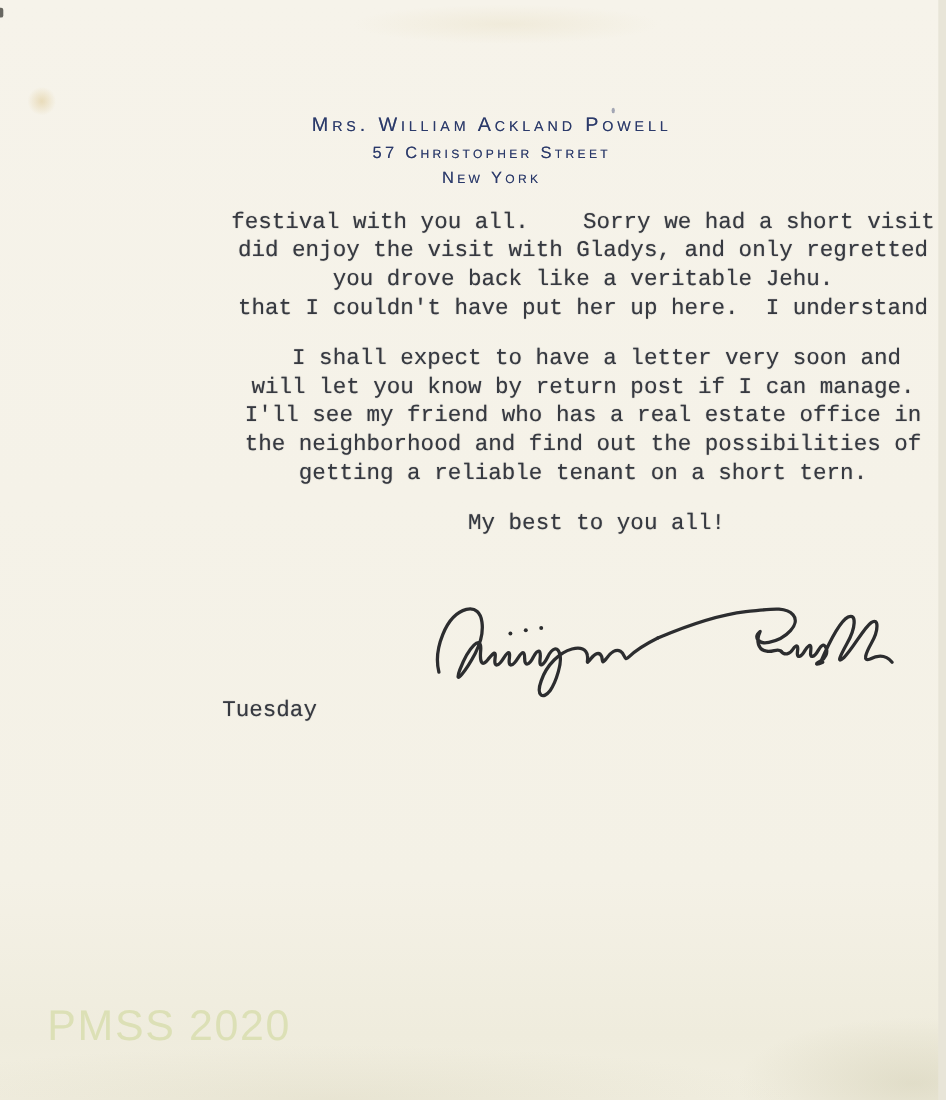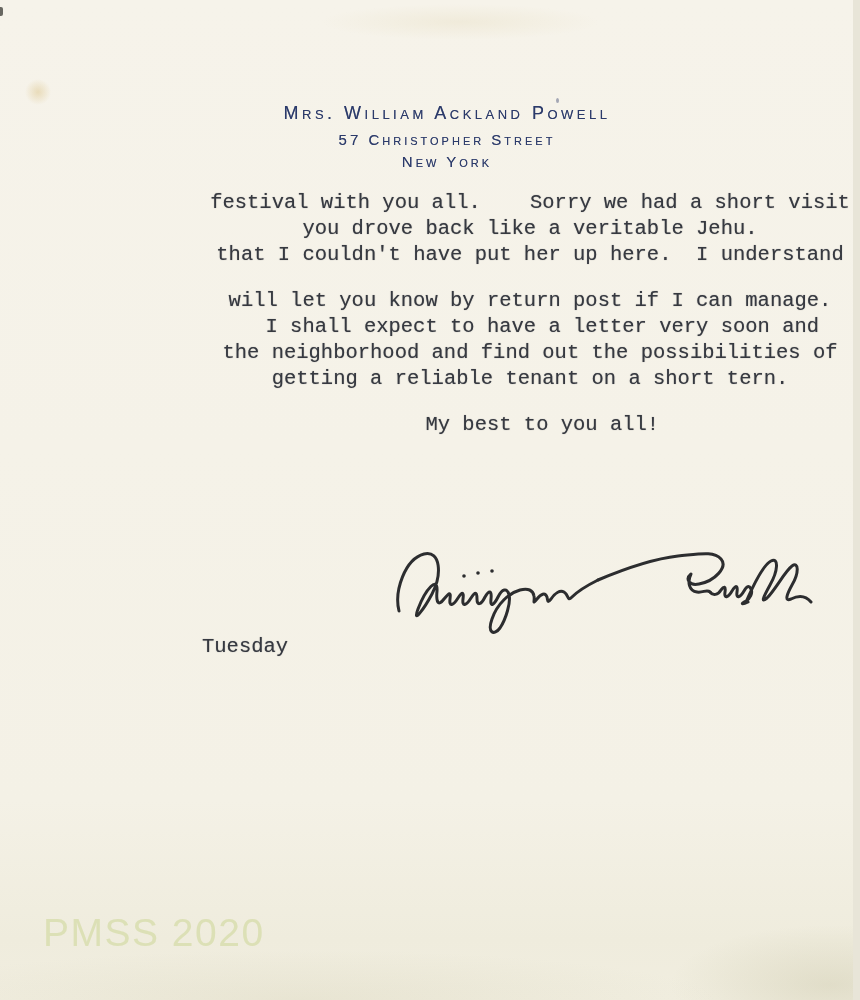--- a/index.html
+++ b/index.html
@@ -108,26 +108,28 @@
 
   <div class="letterhead">
     <div class="lh-name">Mrs. William Ackland Powell</div>
     <div class="lh-addr">57 Christopher Street</div>
     <div class="lh-city">New York</div>
   </div>
 
   <div class="body-text typewriter">
     <div class="para">
       <div class="line">festival with you all.    Sorry we had a short visit</div>
+      <div class="line">did enjoy the visit with Gladys, and only regretted</div>
       <div class="line">you drove back like a veritable Jehu.</div>
       <div class="line">that I couldn't have put her up here.  I understand</div>
     </div>
     <div class="para">
+      <div class="line">  I shall expect to have a letter very soon and</div>
       <div class="line">will let you know by return post if I can manage.</div>
-      <div class="line">  I shall expect to have a letter very soon and</div>
+      <div class="line">I'll see my friend who has a real estate office in</div>
       <div class="line">the neighborhood and find out the possibilities of</div>
       <div class="line">getting a reliable tenant on a short tern.</div>
     </div>
     <div class="para">
       <div class="line">  My best to you all!</div>
     </div>
   </div>
 
 
   <div class="signature">

